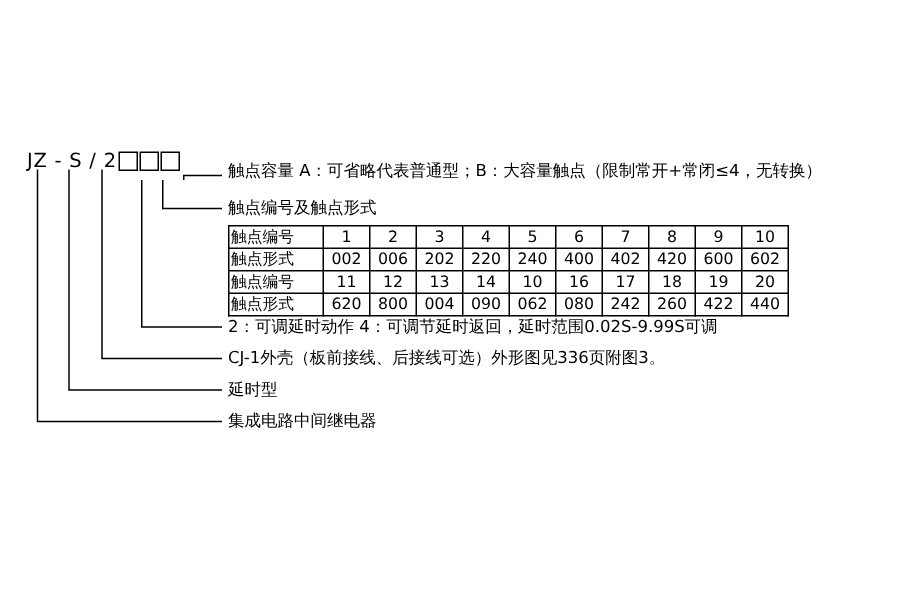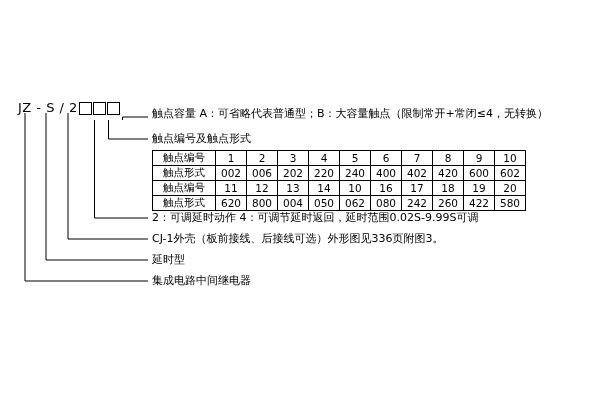--- a/index.html
+++ b/index.html
@@ -78,21 +78,21 @@
   table.contact td {
     border: 1px solid #000;
     text-align: center;
     height: 14px;
     padding: 0 1px;
     font-family: "DejaVu Sans", "Liberation Sans", sans-serif;
     white-space: nowrap;
   }
   table.contact td.hdr {
     width: 60px;
-    text-align: center;
+    text-align: left;
   }
   table.contact td.cell {
     width: 28px;
   }
 </style>
 </head>
 <body>
 
 <div id="canvas">
 
@@ -162,25 +162,25 @@
           <td class="cell">17</td>
           <td class="cell">18</td>
           <td class="cell">19</td>
           <td class="cell">20</td>
         </tr>
         <tr>
           <td class="hdr">触点形式</td>
           <td class="cell">620</td>
           <td class="cell">800</td>
           <td class="cell">004</td>
-          <td class="cell">050</td>
+          <td class="cell">090</td>
           <td class="cell">062</td>
           <td class="cell">080</td>
           <td class="cell">242</td>
           <td class="cell">260</td>
           <td class="cell">422</td>
-          <td class="cell">580</td>
+          <td class="cell">440</td>
         </tr>
       </tbody>
     </table>
   </div>
 
 </div>
 
 </body></html>

